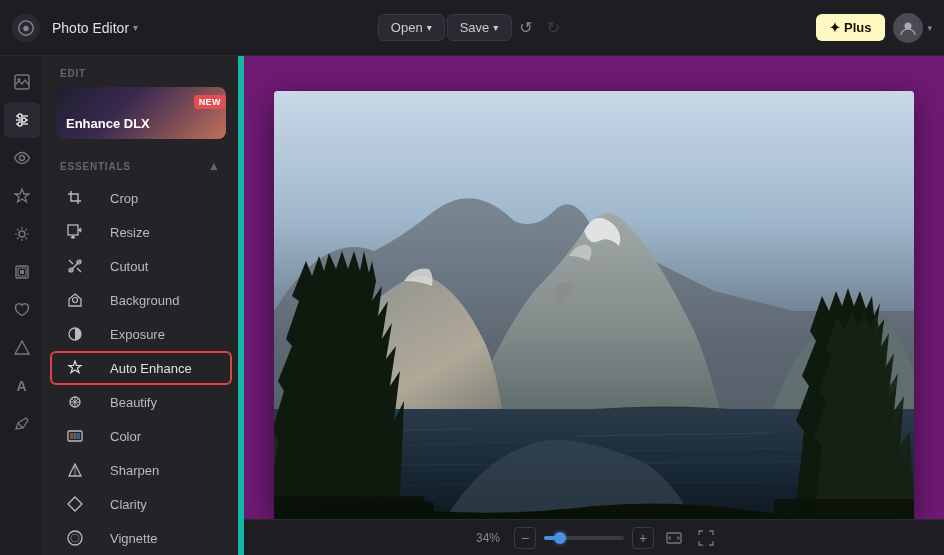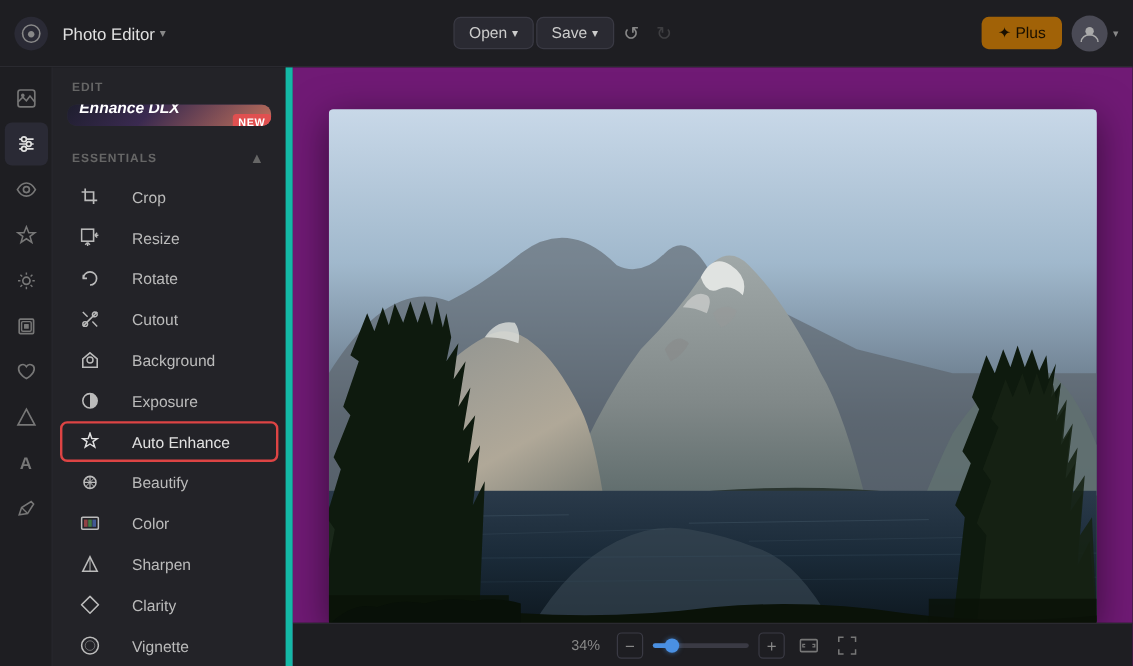--- a/index.html
+++ b/index.html
@@ -63,28 +63,28 @@
       background: none;
       border: none;
       color: #888;
       cursor: pointer;
       font-size: 16px;
       padding: 4px 6px;
       border-radius: 4px;
     }
     .topbar-icon-btn.disabled { opacity: 0.3; cursor: default; }
     .plus-btn {
-      background: #a16207;
+      background: #fef9c3;
       border: none;
       color: #1a1000;
       padding: 6px 14px;
       border-radius: 6px;
       cursor: pointer;
       font-size: 13px;
-      font-weight: 400;
+      font-weight: 700;
       display: flex;
       align-items: center;
       gap: 4px;
     }
     .avatar-btn {
       width: 30px;
       height: 30px;
       border-radius: 50%;
       background: #4a4a55;
       border: none;
@@ -172,21 +172,20 @@
       inset: 0;
       background: linear-gradient(135deg, #1e1e2e 0%, #3a2a50 40%, #c0705a 100%);
     }
     .enhance-card-text {
       position: absolute;
       bottom: 8px;
       left: 10px;
       color: #fff;
       font-size: 13px;
       font-weight: 600;
-      font-style: italic;
     }
     .new-badge {
       position: absolute;
       top: 8px;
       right: 0;
       background: #e05050;
       color: #fff;
       font-size: 9px;
       font-weight: 700;
       padding: 2px 5px;
@@ -500,29 +499,20 @@
     <div class="tool-item">
       <span class="tool-icon">
         <svg width="16" height="16" viewBox="0 0 16 16" fill="none">
           <rect x="1" y="1" width="10" height="10" stroke="#bbb" stroke-width="1.3" fill="none"></rect>
           <path d="M12 6h3M12 6l2-2M12 6l2 2M6 12v3M6 12l-2 2M6 12l2 2" stroke="#bbb" stroke-width="1.2"></path>
         </svg>
       </span>
       <span class="tool-label">Resize</span>
     </div>
 
-    <div class="tool-item">
-      <span class="tool-icon">
-        <svg width="16" height="16" viewBox="0 0 16 16" fill="none">
-          <path d="M2.5 8A5.5 5.5 0 1 1 8 13.5" stroke="#bbb" stroke-width="1.4" fill="none"></path>
-          <path d="M2.5 5V8H5.5" stroke="#bbb" stroke-width="1.4" fill="none"></path>
-        </svg>
-      </span>
-      <span class="tool-label">Rotate</span>
-    </div>
 
     <div class="tool-item">
       <span class="tool-icon">
         <svg width="16" height="16" viewBox="0 0 16 16" fill="none">
           <path d="M2 14L14 2" stroke="#bbb" stroke-width="1.4"></path>
           <path d="M2 2l4 4M10 10l4 4" stroke="#bbb" stroke-width="1.2"></path>
           <circle cx="4" cy="12" r="2" stroke="#bbb" stroke-width="1.2" fill="none"></circle>
           <circle cx="12" cy="4" r="2" stroke="#bbb" stroke-width="1.2" fill="none"></circle>
         </svg>
       </span>

